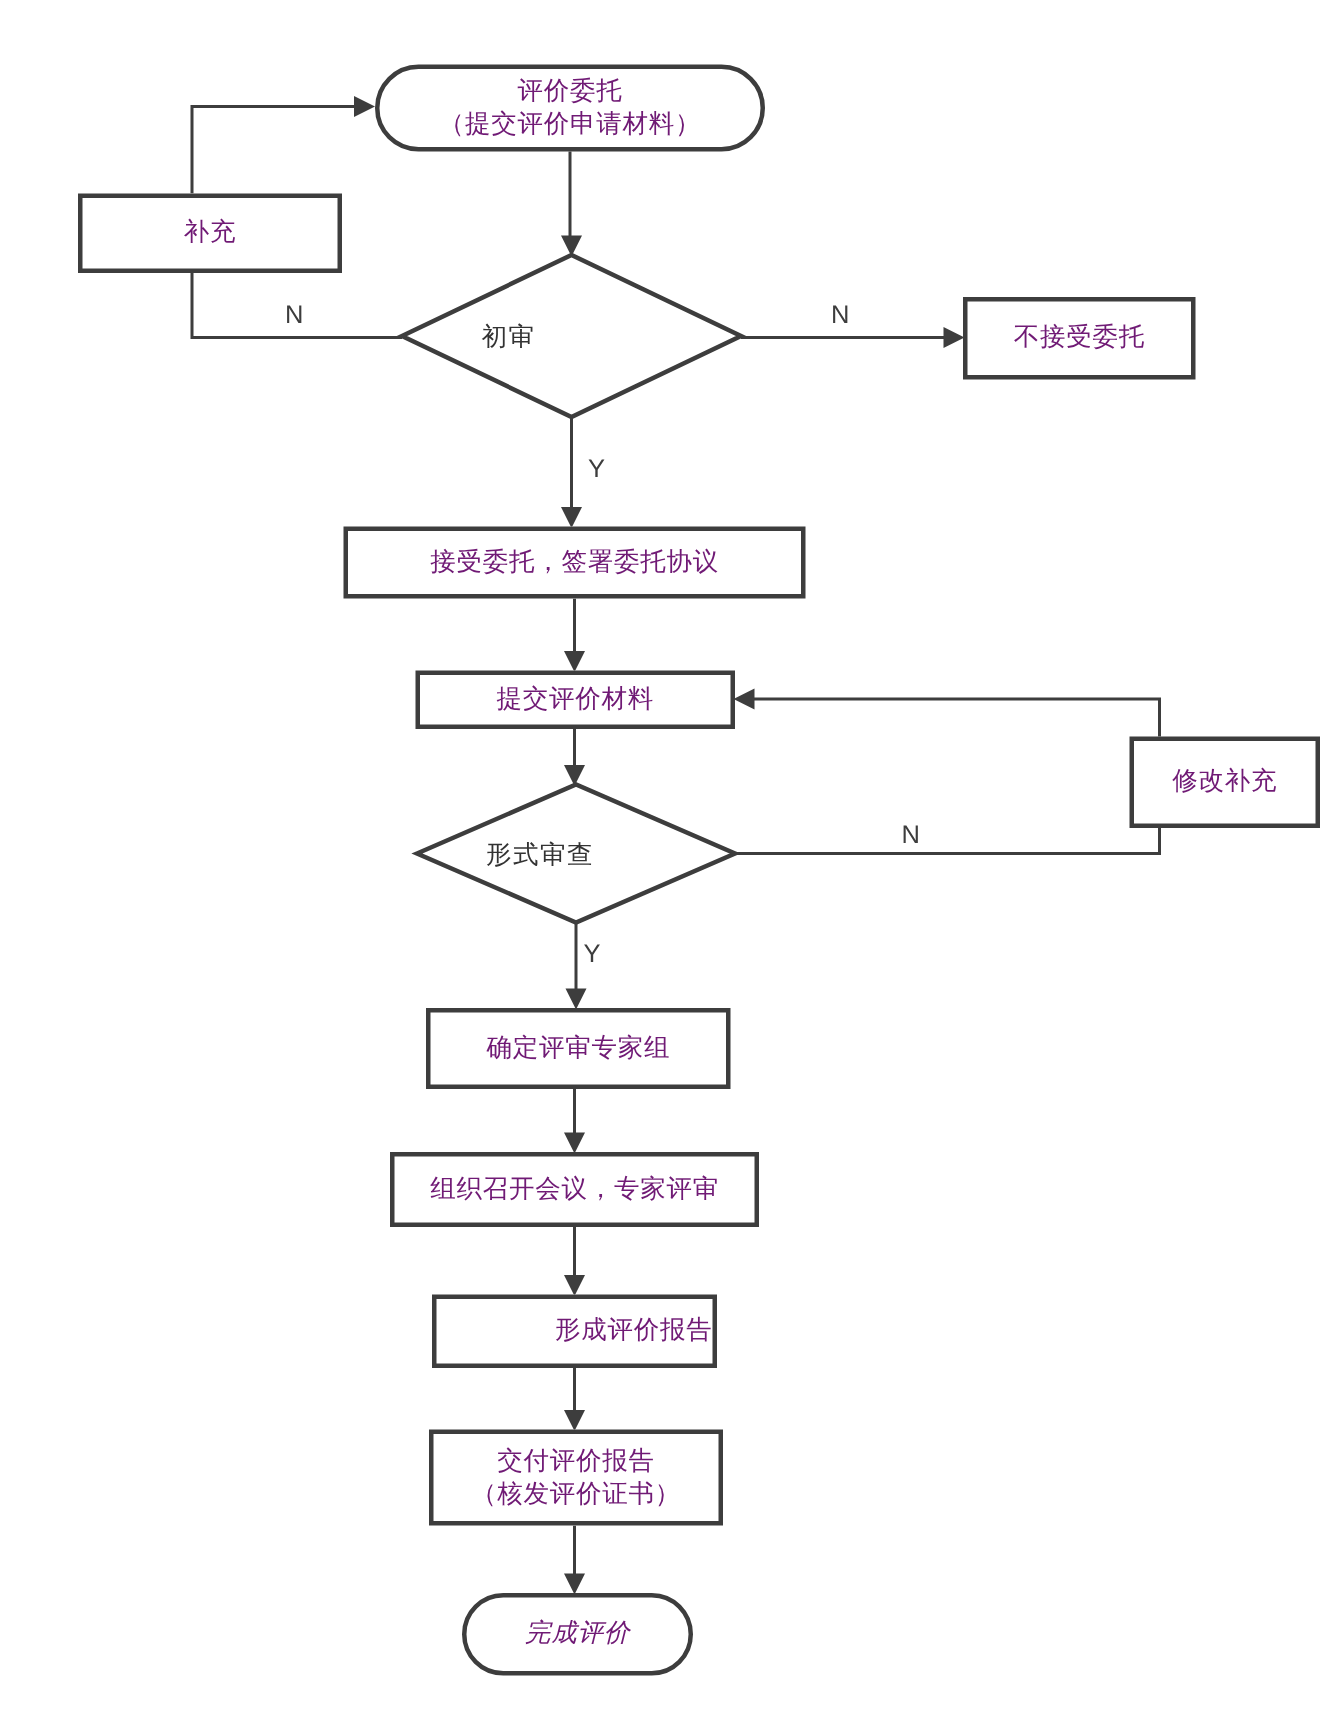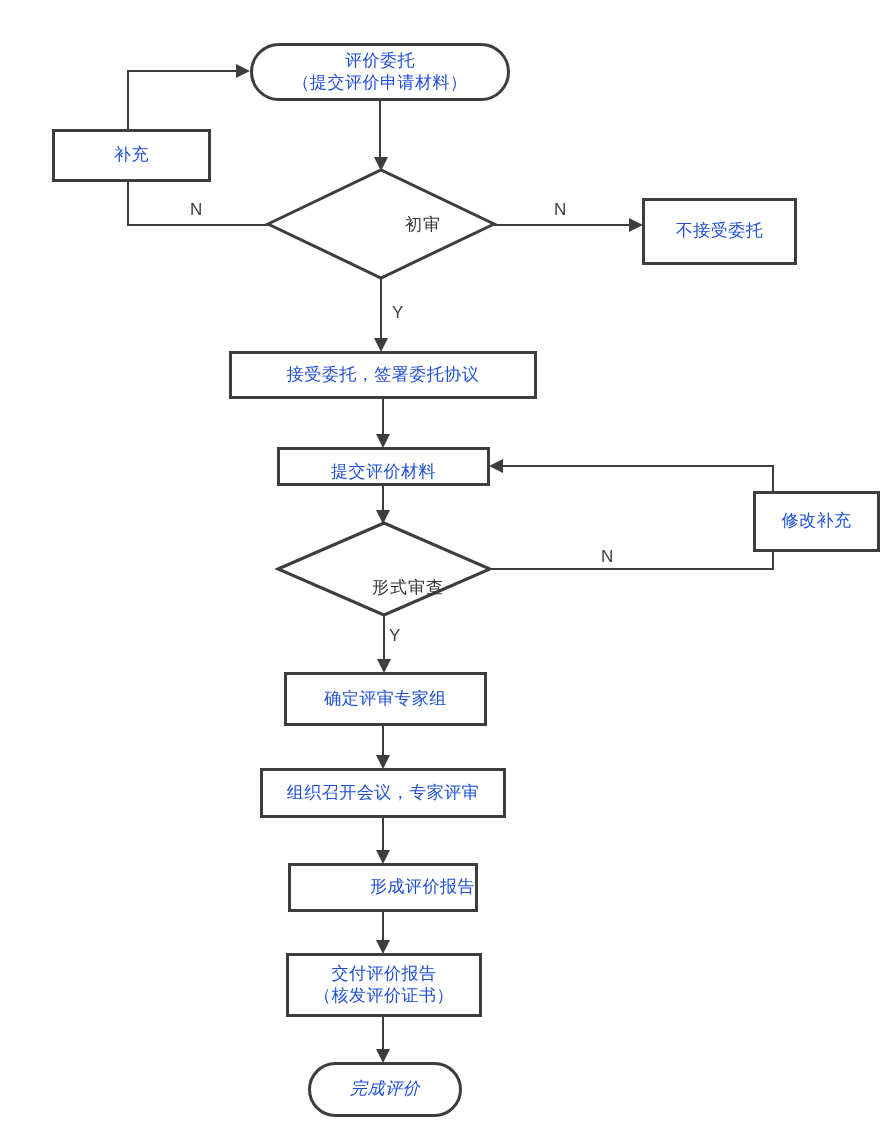--- a/index.html
+++ b/index.html
@@ -8,45 +8,45 @@
     width:888px;height:1142px;
     background:#ffffff;
     font-family:"Liberation Sans","DejaVu Sans",sans-serif;
     overflow:hidden;
   }
   #wires{position:absolute;left:0;top:0;z-index:1;}
   .node{
     position:absolute;box-sizing:border-box;
     border:3px solid #3d3d3d;background:#ffffff;
     display:flex;flex-direction:column;align-items:center;justify-content:center;
-    text-align:center;font-size:17px;color:#1d4ed8;line-height:1.32;
+    text-align:center;font-size:17px;color:#701a75;line-height:1.32;
     z-index:2;letter-spacing:0.5px;
   }
   .stadium{border-radius:30px;}
   .diamond-label{
     position:absolute;z-index:2;font-size:17px;color:#333333;
-    text-align:right;letter-spacing:1px;
+    text-align:left;letter-spacing:1px;
   }
   .edge-label{
     position:absolute;z-index:2;font-size:17px;color:#3d3d3d;
   }
   
   #n-start   {left:250px;top:43px;  width:260px;height:58px;}
-  #n-supp    {left:52px; top:129px; width:159px;height:53px;}
-  #n-reject  {left:642px;top:198px; width:155px;height:67px;}
+  #n-supp    {left:52px; top:129px; width:176px;height:53px;}
+  #n-reject  {left:642px;top:198px; width:155px;height:55px;}
   #n-accept  {left:229px;top:351px; width:308px;height:48px;justify-content:center;}
-  #n-submit  {left:277px;top:447px; width:213px;height:39px;justify-content:flex-end;}
+  #n-submit  {left:277px;top:447px; width:213px;height:39px;}
   #n-modify  {left:713px;top:491px; width:127px;height:61px;margin-left:40px;}
   #n-expert  {left:284px;top:672px; width:203px;height:54px;}
   #n-meeting {left:260px;top:768px; width:246px;height:50px;}
   #n-report  {left:288px;top:863px; width:190px;height:49px;align-items:flex-end;}
   #n-deliver {left:286px;top:953px; width:196px;height:64px;}
   #n-end     {left:308px;top:1062px;width:154px;height:55px;font-style:italic;}
   #dl-initial{left:321px;top:213px;width:120px;}
-  #dl-formal {left:324px;top:576px;width:120px;}
+  #dl-formal {left:324px;top:558px;width:120px;}
   #el-n-left   {left:190px;top:200px;}
   #el-n-right  {left:554px;top:200px;}
   #el-y-initial{left:392px;top:303px;}
   #el-n-formal {left:601px;top:547px;}
   #el-y-formal {left:389px;top:626px;}
 </style>
 </head>
 <body>
 
 <div id="canvas">

